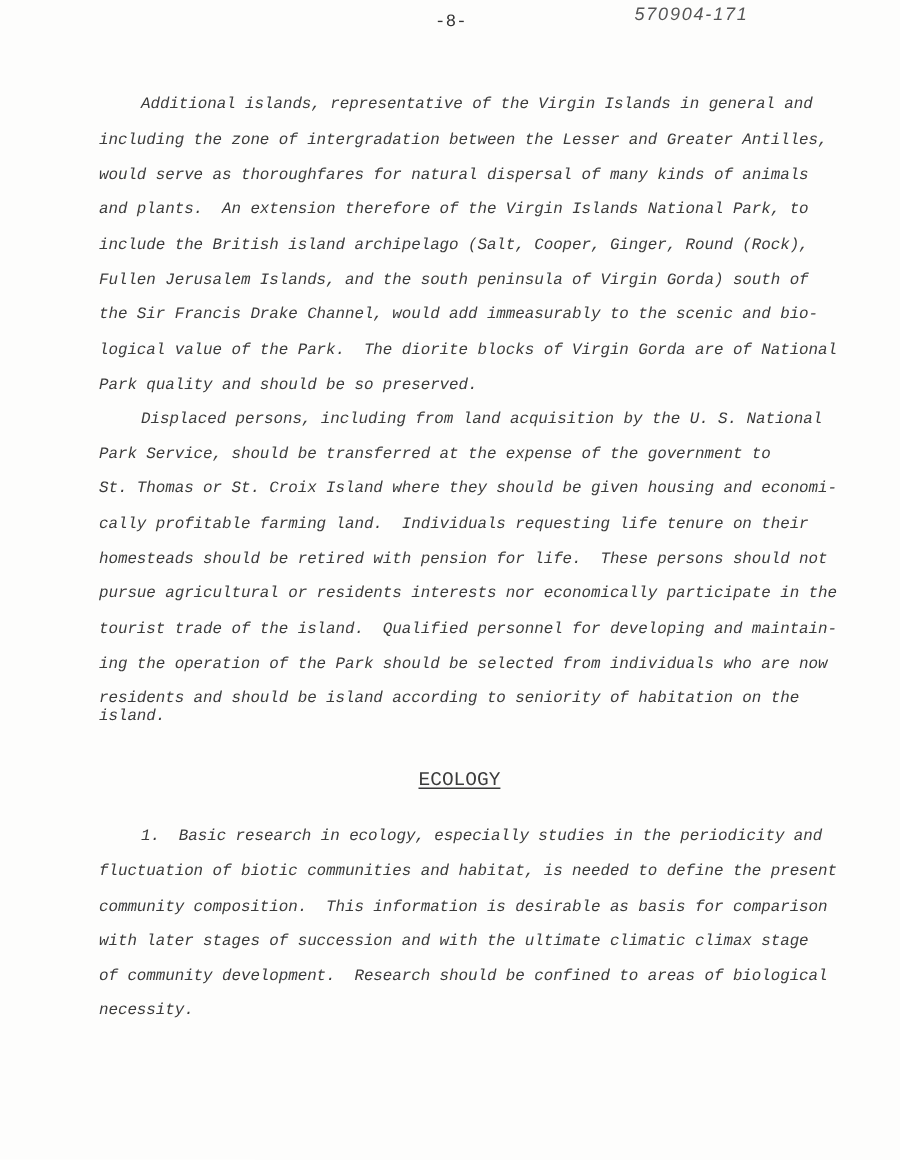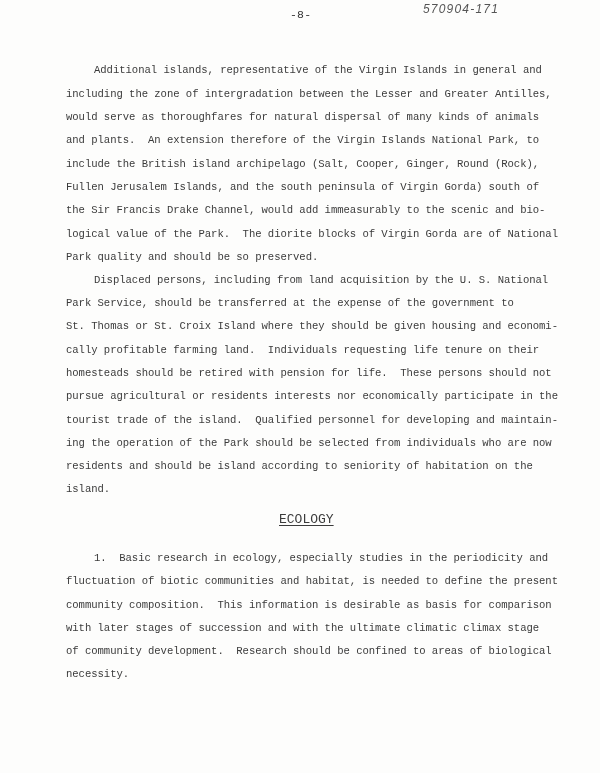--- a/index.html
+++ b/index.html
@@ -35,20 +35,21 @@
       font-style: italic;
     }
     .line {
       position: absolute;
       left: 66px;
       font-size: 10.6px;
       white-space: pre;
       letter-spacing: -0.05px;
       color: #3b3b3b;
       line-height: 13px;
+      font-style: italic;
     }
     .indent { left: 94px; }
     .heading {
       position: absolute;
       left: 279px;
       top: 513px;
       font-size: 13px;
       color: #3b3b3b;
       text-decoration: underline;
       text-underline-offset: 2px;
@@ -77,21 +78,21 @@
   <div>
     <div class="line indent" style="top:274px">Displaced persons, including from land acquisition by the U. S. National</div>
     <div class="line" style="top:297px">Park Service, should be transferred at the expense of the government to</div>
     <div class="line" style="top:320px">St. Thomas or St. Croix Island where they should be given housing and economi-</div>
     <div class="line" style="top:344px">cally profitable farming land.  Individuals requesting life tenure on their</div>
     <div class="line" style="top:367px">homesteads should be retired with pension for life.  These persons should not</div>
     <div class="line" style="top:390px">pursue agricultural or residents interests nor economically participate in the</div>
     <div class="line" style="top:414px">tourist trade of the island.  Qualified personnel for developing and maintain-</div>
     <div class="line" style="top:437px">ing the operation of the Park should be selected from individuals who are now</div>
     <div class="line" style="top:460px">residents and should be island according to seniority of habitation on the</div>
-    <div class="line" style="top:483px">island.</div>
+    <div class="line" style="top:472px">island.</div>
   </div>
 
   <div class="heading">ECOLOGY</div>
 
   <div>
     <div class="line indent" style="top:552px">1.  Basic research in ecology, especially studies in the periodicity and</div>
     <div class="line" style="top:575px">fluctuation of biotic communities and habitat, is needed to define the present</div>
     <div class="line" style="top:599px">community composition.  This information is desirable as basis for comparison</div>
     <div class="line" style="top:622px">with later stages of succession and with the ultimate climatic climax stage</div>
     <div class="line" style="top:645px">of community development.  Research should be confined to areas of biological</div>

